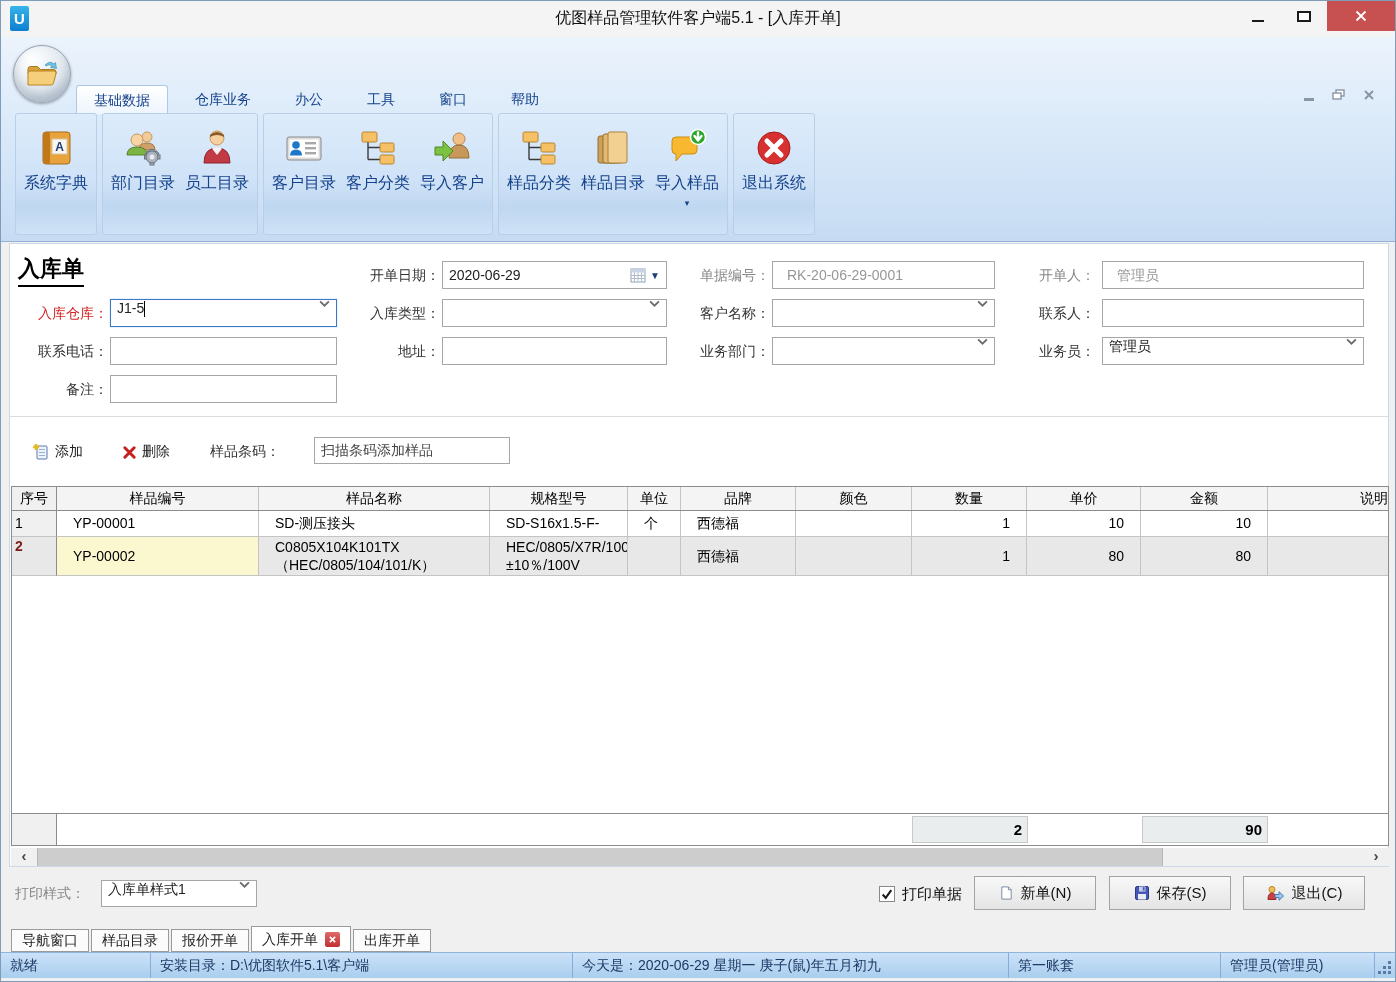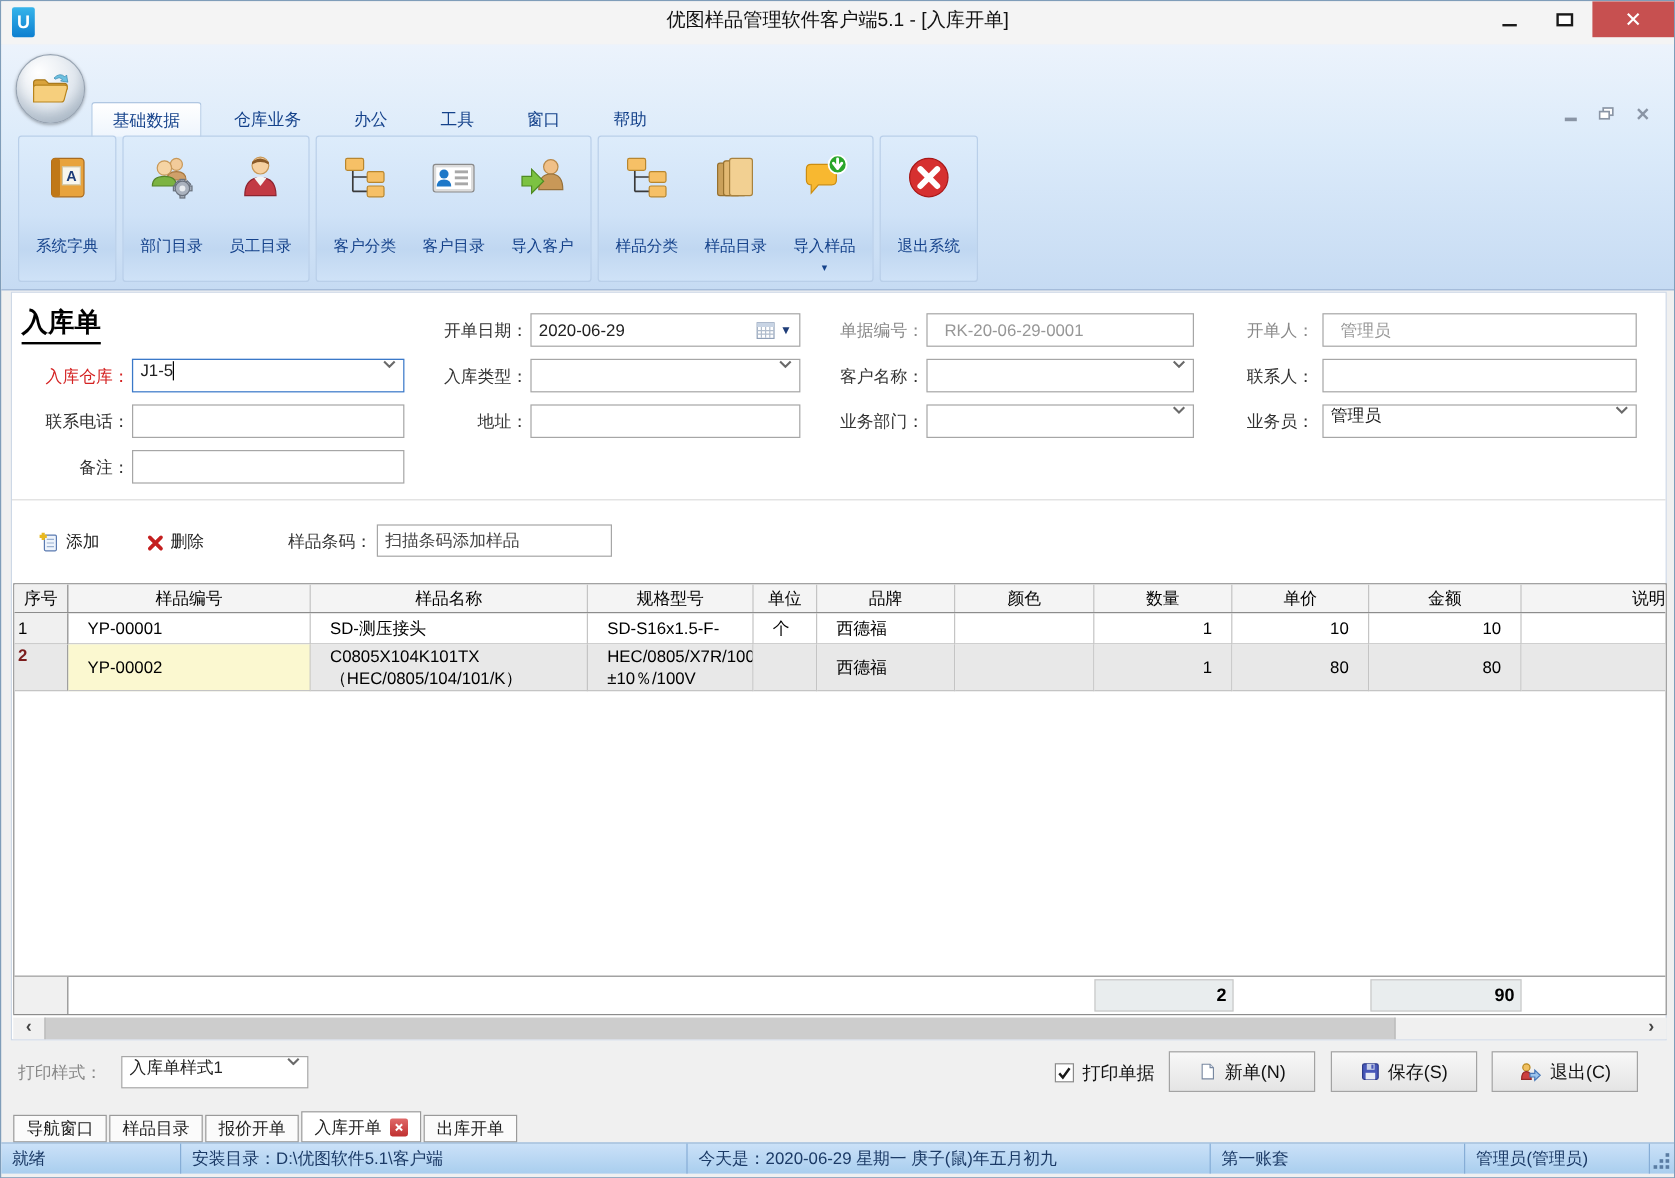--- a/index.html
+++ b/index.html
@@ -34,21 +34,21 @@
                        border:1px solid #b0c7e2; border-bottom:none; border-radius:3px 3px 0 0; }
   .mdi-controls { position:absolute; right:20px; top:52px; display:flex; gap:18px; align-items:center; }
   .mdi-controls span { color:#777; display:flex; }
   .mdi-min { width:10px; height:3px; background:#8a95a5; margin-top:8px; }
   .ribbon-groups { position:absolute; left:14px; top:76px; height:122px; display:flex; gap:5px; }
   .rgroup { border:1px solid #b9cfe9; border-radius:3px; padding:6px 3px 0;
             background:linear-gradient(#ddecfb 0%,#cfe2f7 55%,#c0d7f1 78%,#cfe2f7 100%);
             display:flex; }
   .ritem { width:74px; display:flex; flex-direction:column; align-items:center; padding-top:6px; }
   .ritem .ricon { width:44px; height:44px; display:flex; align-items:center; justify-content:center; }
-  .ritem .rlabel { margin-top:26px; font-size:13px; color:#15428b; white-space:nowrap; }
+  .ritem .rlabel { margin-top:3px; font-size:16px; color:#15428b; white-space:nowrap; }
   .ritem .rcaret { margin-top:6px; font-size:9px; color:#15428b; line-height:6px; }
 
   
   .client { position:absolute; left:8px; top:242px; width:1380px; height:624px; background:#fff;
             border:1px solid #cdd8e6; }
   .heading { position:absolute; left:8px; top:10px; font-size:22px; font-weight:bold; color:#000;
              border-bottom:2px solid #000; padding-bottom:1px; }
   .lbl { position:absolute; height:28px; line-height:28px; font-size:14px; color:#333; text-align:right; }
   .lbl.red { color:#d42222; }
   .lbl.gray { color:#888; }
@@ -69,21 +69,21 @@
   .c1l { left:8px;    width:90px; }  .c1f { left:100px;  width:227px; }
   .c2l { left:342px;  width:88px; }  .c2f { left:432px;  width:225px; }
   .c3l { left:682px;  width:78px; }  .c3f { left:762px;  width:223px; }
   .c4l { left:997px;  width:88px; }  .c4f { left:1092px; width:262px; }
   .rowA { top:17px; } .rowB { top:55px; } .rowC { top:93px; } .rowD { top:131px; }
 
   
   .tool-btn { position:absolute; top:196px; height:24px; display:flex; align-items:center; gap:5px;
               font-size:14px; color:#222; }
   .barcode-lbl { position:absolute; left:200px; top:194px; width:100px; height:26px; line-height:26px;
-                 font-size:14px; color:#333; text-align:right; }
+                 font-size:14px; color:#333; text-align:left; }
   .barcode-input { position:absolute; left:304px; top:193px; width:196px; height:27px;
                    border:1px solid #a6a6a6; font-size:14px; color:#444; padding:0 6px; font-family:inherit; }
 
   
   .grid { position:absolute; left:1px; top:242px; width:1378px; height:360px;
           border:1px solid #8c8c8c; background:#fff; display:flex; flex-direction:column; overflow:hidden; }
   .g-row { display:flex; width:100%; }
   .g-head { height:24px; background:#f4f4f4; border-bottom:1px solid #8c8c8c; }
   .g-head .cell { font-size:14px; text-align:center; line-height:23px; color:#000;
                   border-right:1px solid #c4c4c4; overflow:hidden; }
@@ -253,41 +253,41 @@
             </svg>
           </span>
           <span class="rlabel">员工目录</span>
         </div>
       </div>
 
       <div class="rgroup">
         <div class="ritem">
           <span class="ricon">
             <svg width="40" height="40" viewBox="0 0 40 40">
-              <path d="M10 14 V31.5 M10 19.5 H22 M10 31.5 H22" stroke="#3a3a3a" fill="none" stroke-width="1.4"></path>
-              <rect x="4" y="4" width="15" height="10" rx="1.5" fill="#f6c066" stroke="#b8862e"></rect>
-              <rect x="22" y="15" width="14" height="9" rx="1.5" fill="#f6c066" stroke="#b8862e"></rect>
-              <rect x="22" y="27" width="14" height="9" rx="1.5" fill="#f6c066" stroke="#b8862e"></rect>
-            </svg>
-          </span>
-          <span class="rlabel">客户分类</span>
-        </div>
-        <div class="ritem">
-          <span class="ricon">
-            <svg width="40" height="40" viewBox="0 0 40 40">
               <rect x="3" y="9" width="34" height="23" rx="2" fill="#dcdcdc" stroke="#8a8a8a"></rect>
               <rect x="5.5" y="11.5" width="29" height="18" fill="#ffffff"></rect>
               <circle cx="12" cy="17" r="3.8" fill="#1e78c8"></circle>
               <path d="M6 27.5 Q6 21.5 12 21.5 Q18 21.5 18 27.5 Z" fill="#1e78c8"></path>
               <rect x="21" y="14" width="11" height="2.4" fill="#a8a8a8"></rect>
               <rect x="21" y="19" width="11" height="2.4" fill="#a8a8a8"></rect>
               <rect x="21" y="24" width="11" height="2.4" fill="#a8a8a8"></rect>
             </svg>
           </span>
           <span class="rlabel">客户目录</span>
+        </div>
+        <div class="ritem">
+          <span class="ricon">
+            <svg width="40" height="40" viewBox="0 0 40 40">
+              <path d="M10 14 V31.5 M10 19.5 H22 M10 31.5 H22" stroke="#3a3a3a" fill="none" stroke-width="1.4"></path>
+              <rect x="4" y="4" width="15" height="10" rx="1.5" fill="#f6c066" stroke="#b8862e"></rect>
+              <rect x="22" y="15" width="14" height="9" rx="1.5" fill="#f6c066" stroke="#b8862e"></rect>
+              <rect x="22" y="27" width="14" height="9" rx="1.5" fill="#f6c066" stroke="#b8862e"></rect>
+            </svg>
+          </span>
+          <span class="rlabel">客户分类</span>
         </div>
         <div class="ritem">
           <span class="ricon">
             <svg width="40" height="40" viewBox="0 0 40 40">
               <circle cx="27" cy="11" r="6" fill="#f0c088" stroke="#b88848"></circle>
               <path d="M17 30 Q17 17 27 17 Q37 17 37 30 Z" fill="#c89858" stroke="#96703a"></path>
               <path d="M3 19 h8 v-6 l10 10 -10 10 v-6 h-8 z" fill="#7cc242" stroke="#4e8a22"></path>
             </svg>
           </span>
           <span class="rlabel">导入客户</span>

